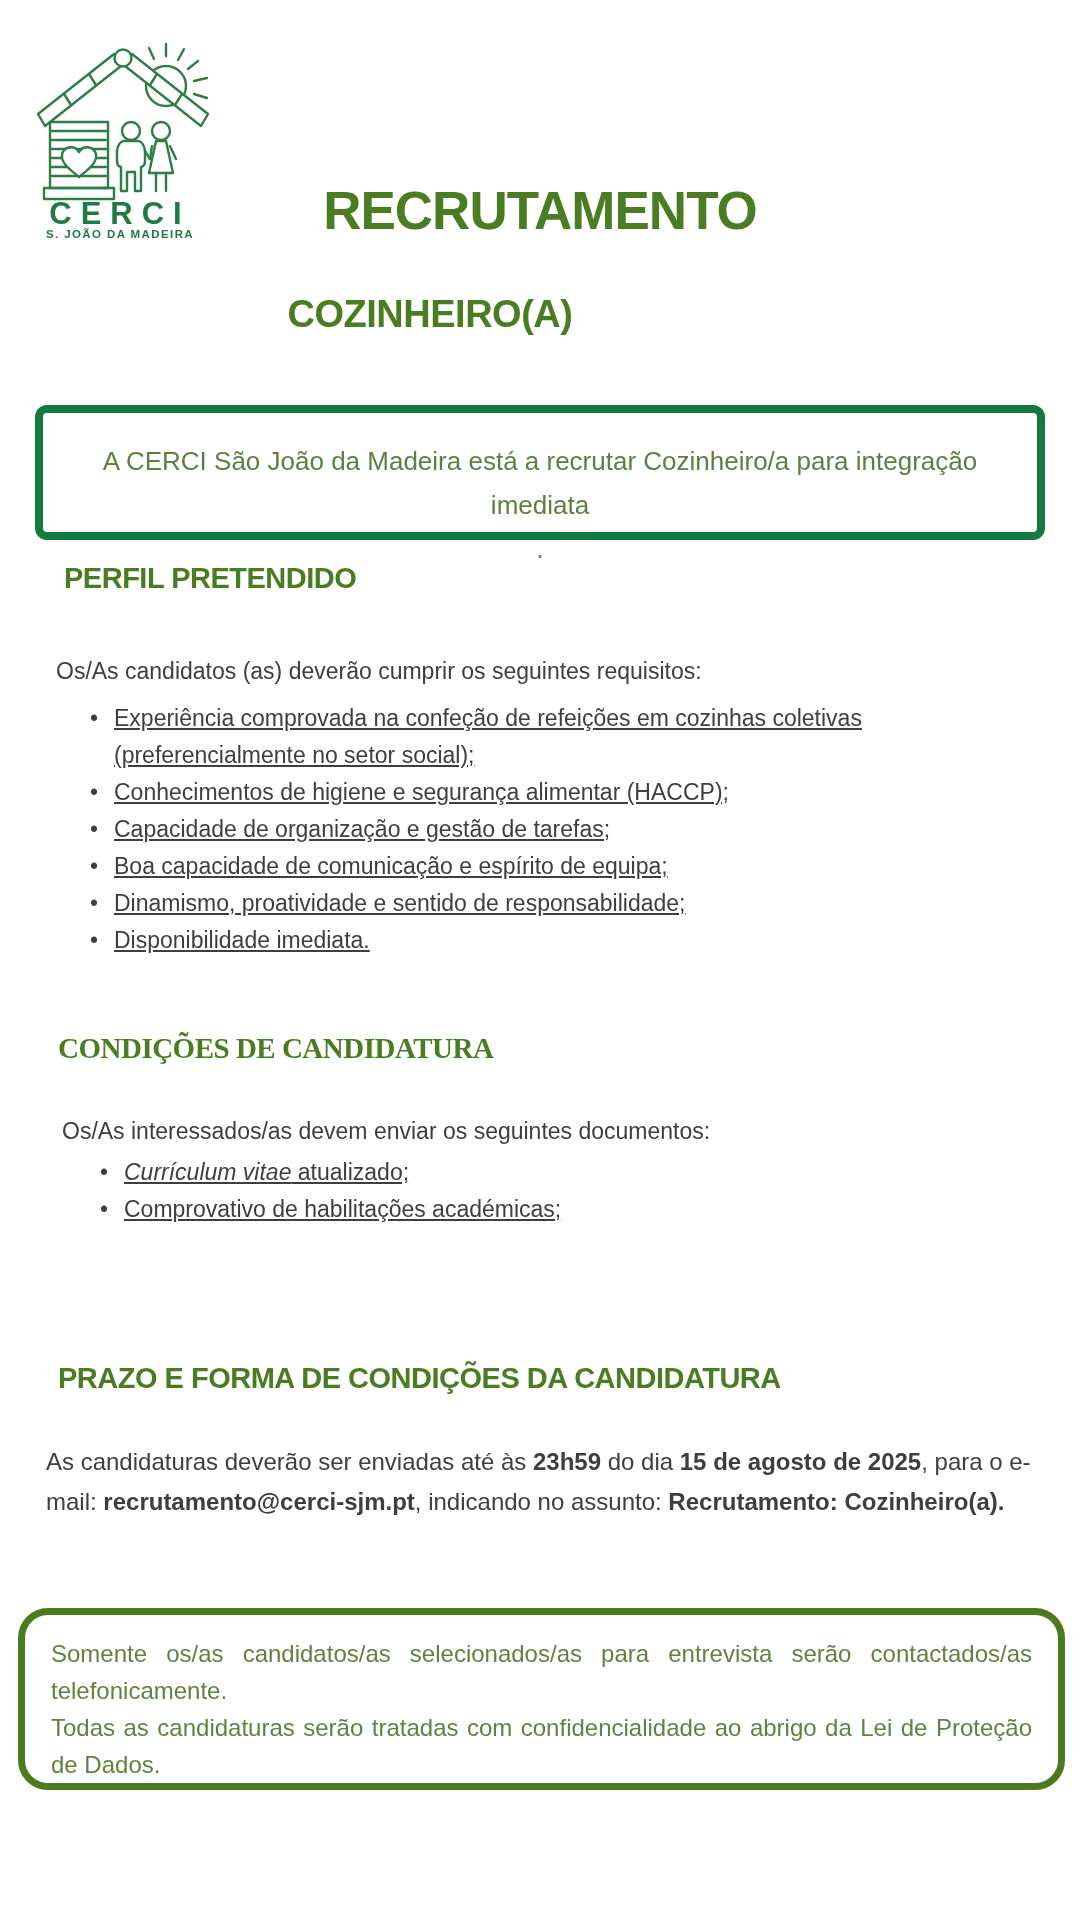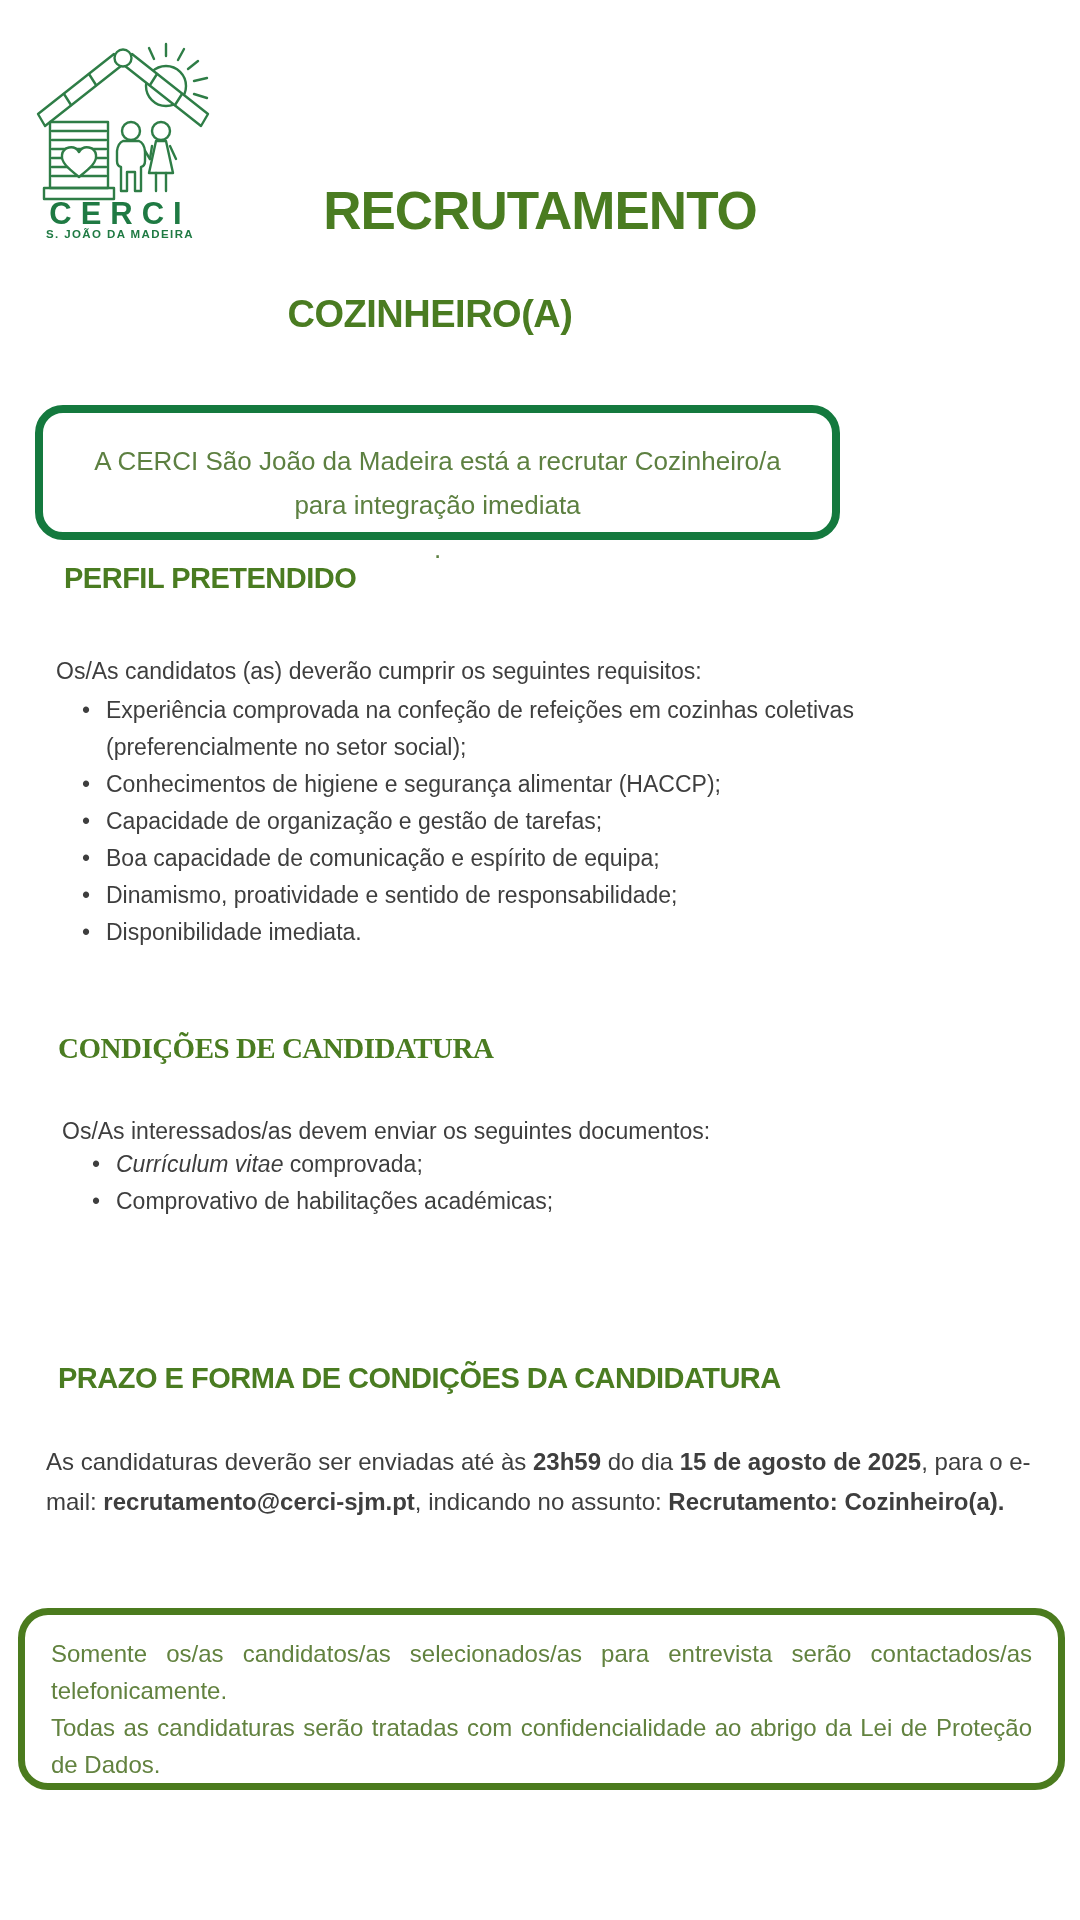--- a/index.html
+++ b/index.html
@@ -21,43 +21,43 @@
     color:#4a7c21;
   }
   .sub-title{
     position:absolute;left:0;top:293px;width:860px;
     text-align:center;
     font-size:38px;font-weight:bold;letter-spacing:-0.5px;
     color:#4a7c21;
   }
   
   .intro-box{
-    position:absolute;left:35px;top:405px;width:805px;height:135px;
+    position:absolute;left:35px;top:405px;width:1010px;height:135px;
     box-sizing:border-box;
-    border:8px solid #14793e;border-radius:28px;
+    border:8px solid #14793e;border-radius:12px;
     color:#5d8041;font-size:26px;line-height:44px;
     text-align:center;padding:26px 26px 0 26px;
   }
   
   .section-heading{
     position:absolute;
     font-size:29px;font-weight:bold;letter-spacing:-0.5px;
     color:#4a7c21;white-space:nowrap;
   }
   .h-perfil{left:64px;top:562px;}
   .h-condicoes{left:58px;top:1032px;font-family:Liberation Serif, serif;}
   .h-prazo{left:58px;top:1362px;}
   .lead{
     position:absolute;font-size:23px;color:#3e3e3e;white-space:nowrap;
   }
   .lead-perfil{left:56px;top:638px;margin-top:20px;}
   .lead-condicoes{left:62px;top:1098px;margin-top:20px;}
   .bullets{
-    position:absolute;list-style:none;margin:4px;padding:0;
-    font-size:23px;line-height:37px;color:#3e3e3e;
+    position:absolute;list-style:none;margin:12px;padding:0;
+    font-size:23px;line-height:37px;color:#3e3e3e;text-decoration:underline;
   }
   .bullets li{position:relative;padding-left:0;}
   .bullets li::before{
     content:"\2022";
     position:absolute;left:-24px;top:0;
     font-size:23px;color:#3e3e3e;
   }
   .list-perfil{left:102px;top:688px;width:905px;}
   .list-condicoes{left:112px;top:1142px;width:870px;}
   .italic{font-style:italic;}
@@ -155,21 +155,21 @@
     <li>Conhecimentos de higiene e segurança alimentar (HACCP);</li>
     <li>Capacidade de organização e gestão de tarefas;</li>
     <li>Boa capacidade de comunicação e espírito de equipa;</li>
     <li>Dinamismo, proatividade e sentido de responsabilidade;</li>
     <li>Disponibilidade imediata.</li>
   </ul>
 
   <div class="section-heading h-condicoes">CONDIÇÕES DE CANDIDATURA</div>
   <div class="lead lead-condicoes">Os/As interessados/as devem enviar os seguintes documentos:</div>
   <ul class="bullets list-condicoes">
-    <li><span class="italic">Currículum vitae</span><span> comprovada;</span></li>
+    <li><span class="italic">Currículum vitae</span><span> atualizado;</span></li>
     <li><span class="italic"></span><span>Comprovativo de habilitações académicas;</span></li>
   </ul>
 
   <div class="section-heading h-prazo">PRAZO E FORMA DE CONDIÇÕES DA CANDIDATURA</div>
   <p class="prazo-par"><span>As candidaturas deverão ser enviadas até às </span><span class="b">23h59</span><span> do dia </span><span class="b">15 de agosto de 2025</span><span>, para o e-mail: </span><span class="b">recrutamento@cerci-sjm.pt</span><span>, indicando no assunto: </span><span class="b">Recrutamento: Cozinheiro(a).</span></p>
 
   <div class="footer-box">
     <p>Somente os/as candidatos/as selecionados/as para entrevista serão contactados/as telefonicamente.</p>
     <p>Todas as candidaturas serão tratadas com confidencialidade ao abrigo da Lei de Proteção de Dados.</p>
   </div>

